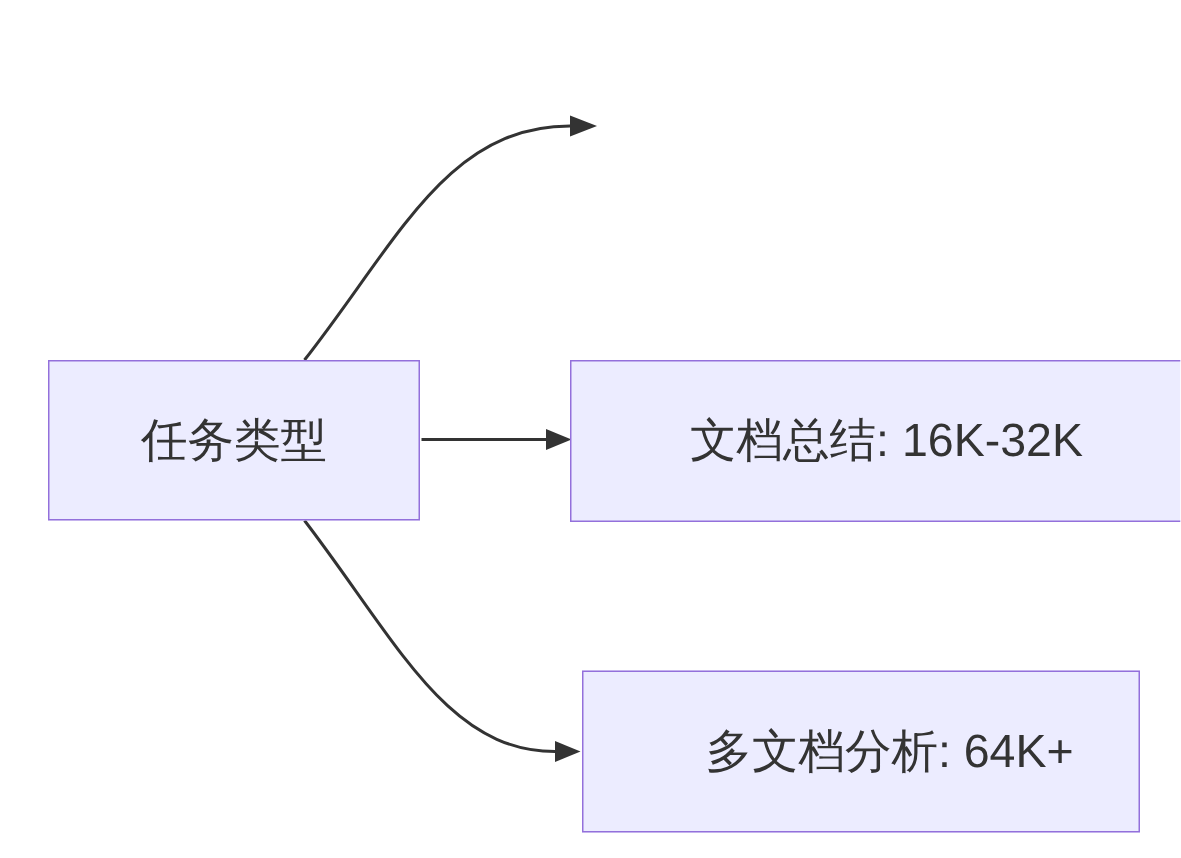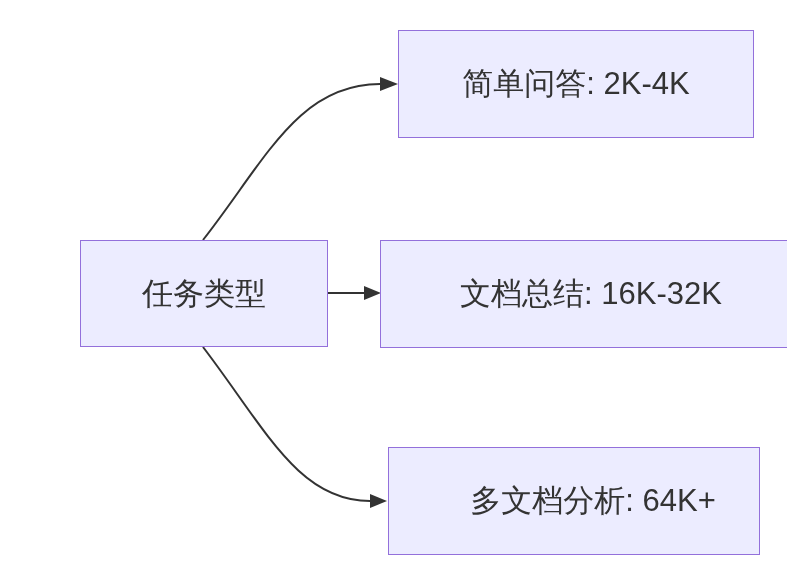--- a/index.html
+++ b/index.html
@@ -37,21 +37,21 @@
     background: #ECECFF;
     border: 1.5px solid #9370DB;
     display: flex;
     align-items: center;
     justify-content: center;
     color: #333333;
     font-size: 31px;
     line-height: 1.2;
     white-space: nowrap;
   }
-  .node-root        { left: 32px;  top: 240px; width: 248px; height: 107px; margin-left: 48px; }
+  .node-root        { left: 32px;  top: 240px; width: 248px; height: 107px; }
   .node-simple-qa   { left: 398px; top: 30px;  width: 356px; height: 108px; }
   .node-doc-summary { left: 380px; top: 240px; width: 422px; height: 108px; }
   .node-multi-doc   { left: 388px; top: 447px; width: 372px; height: 108px; padding-left: 38px; }
 </style>
 </head>
 <body>
 
 <div class="canvas">
 
   <svg class="edges-layer" width="787" height="572" viewBox="0 0 787 572" xmlns="http://www.w3.org/2000/svg">
@@ -66,23 +66,20 @@
     <g>
       <path class="edge-path" d="M203,347 C265,428 298,501 370,501"></path>
       <polygon class="edge-arrowhead" points="387,501 370,494 370,508"></polygon>
     </g>
   </svg>
 
   <div class="node node-root">
     <span>任务类型</span>
   </div>
 
-  <div class="node node-simple-qa">
-    <span>简单问答: 2K-4K</span>
-  </div>
 
   <div class="node node-doc-summary">
     <span>文档总结: 16K-32K</span>
   </div>
 
   <div class="node node-multi-doc">
     <span>多文档分析: 64K+</span>
   </div>
 
 </div>

